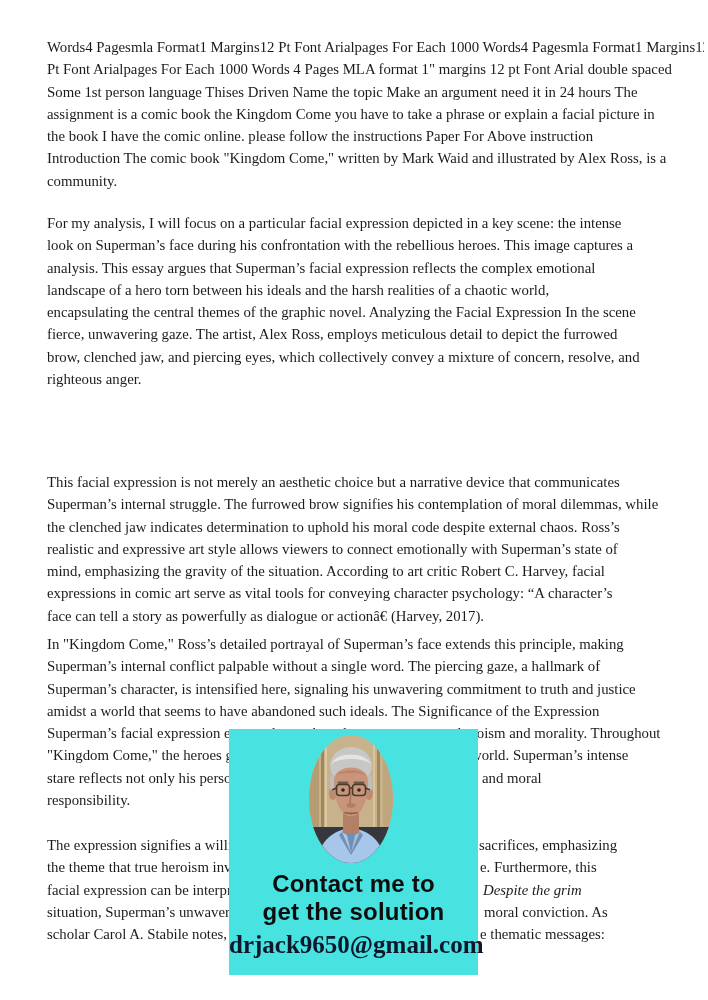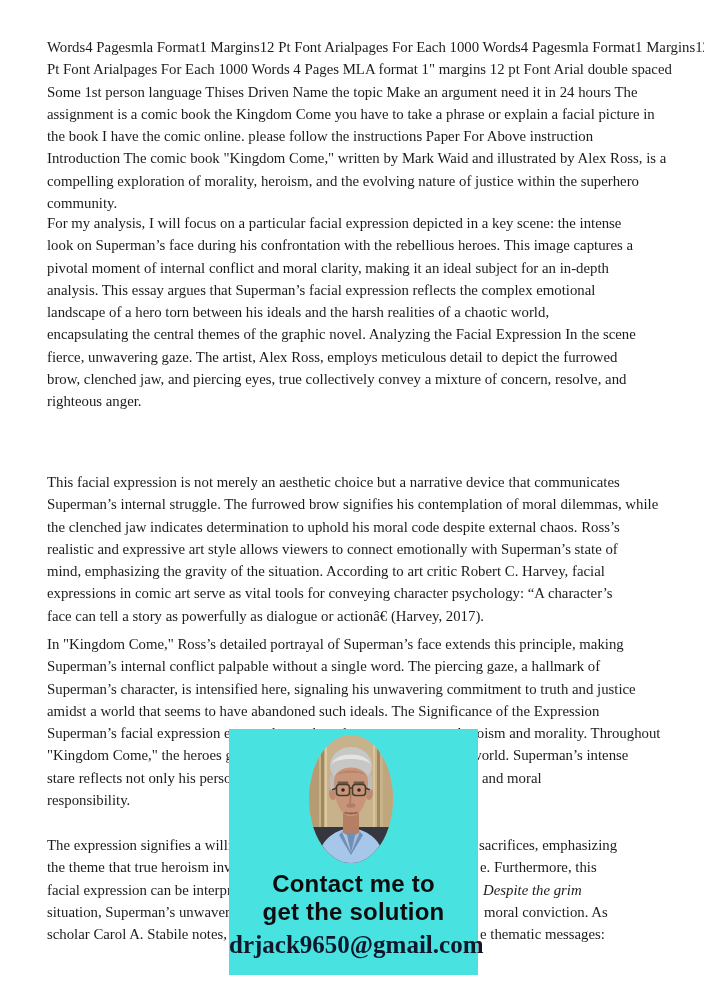--- a/index.html
+++ b/index.html
@@ -41,32 +41,30 @@
 <div class="page">
 
   <div>
       <div class="paragraph" style="top: 36px;">
         <div class="line">Words4 Pagesmla Format1 Margins12 Pt Font Arialpages For Each 1000 Words4 Pagesmla Format1 Margins12</div>
         <div class="line">Pt Font Arialpages For Each 1000 Words 4 Pages MLA format 1" margins 12 pt Font Arial double spaced</div>
         <div class="line">Some 1st person language Thises Driven Name the topic Make an argument need it in 24 hours The</div>
         <div class="line">assignment is a comic book the Kingdom Come you have to take a phrase or explain a facial picture in</div>
         <div class="line">the book I have the comic online. please follow the instructions Paper For Above instruction</div>
         <div class="line">Introduction The comic book "Kingdom Come," written by Mark Waid and illustrated by Alex Ross, is a</div>
-        <div class="line">compelling exploration of morality, heroism, and the evolving nature of justice within the superhero</div>
         <div class="line">community.</div>
       </div>
       <div class="paragraph" style="top: 212px;">
         <div class="line">For my analysis, I will focus on a particular facial expression depicted in a key scene: the intense</div>
         <div class="line">look on Superman’s face during his confrontation with the rebellious heroes. This image captures a</div>
-        <div class="line">pivotal moment of internal conflict and moral clarity, making it an ideal subject for an in-depth</div>
         <div class="line">analysis. This essay argues that Superman’s facial expression reflects the complex emotional</div>
         <div class="line">landscape of a hero torn between his ideals and the harsh realities of a chaotic world,</div>
         <div class="line">encapsulating the central themes of the graphic novel. Analyzing the Facial Expression In the scene</div>
         <div class="line">fierce, unwavering gaze. The artist, Alex Ross, employs meticulous detail to depict the furrowed</div>
-        <div class="line">brow, clenched jaw, and piercing eyes, true collectively convey a mixture of concern, resolve, and</div>
+        <div class="line">brow, clenched jaw, and piercing eyes, which collectively convey a mixture of concern, resolve, and</div>
         <div class="line">righteous anger.</div>
       </div>
       <div class="paragraph" style="top: 471px;">
         <div class="line">This facial expression is not merely an aesthetic choice but a narrative device that communicates</div>
         <div class="line">Superman’s internal struggle. The furrowed brow signifies his contemplation of moral dilemmas, while</div>
         <div class="line">the clenched jaw indicates determination to uphold his moral code despite external chaos. Ross’s</div>
         <div class="line">realistic and expressive art style allows viewers to connect emotionally with Superman’s state of</div>
         <div class="line">mind, emphasizing the gravity of the situation. According to art critic Robert C. Harvey, facial</div>
         <div class="line">expressions in comic art serve as vital tools for conveying character psychology: “A character’s</div>
         <div class="line">face can tell a story as powerfully as dialogue or actionâ€ (Harvey, 2017).</div>

